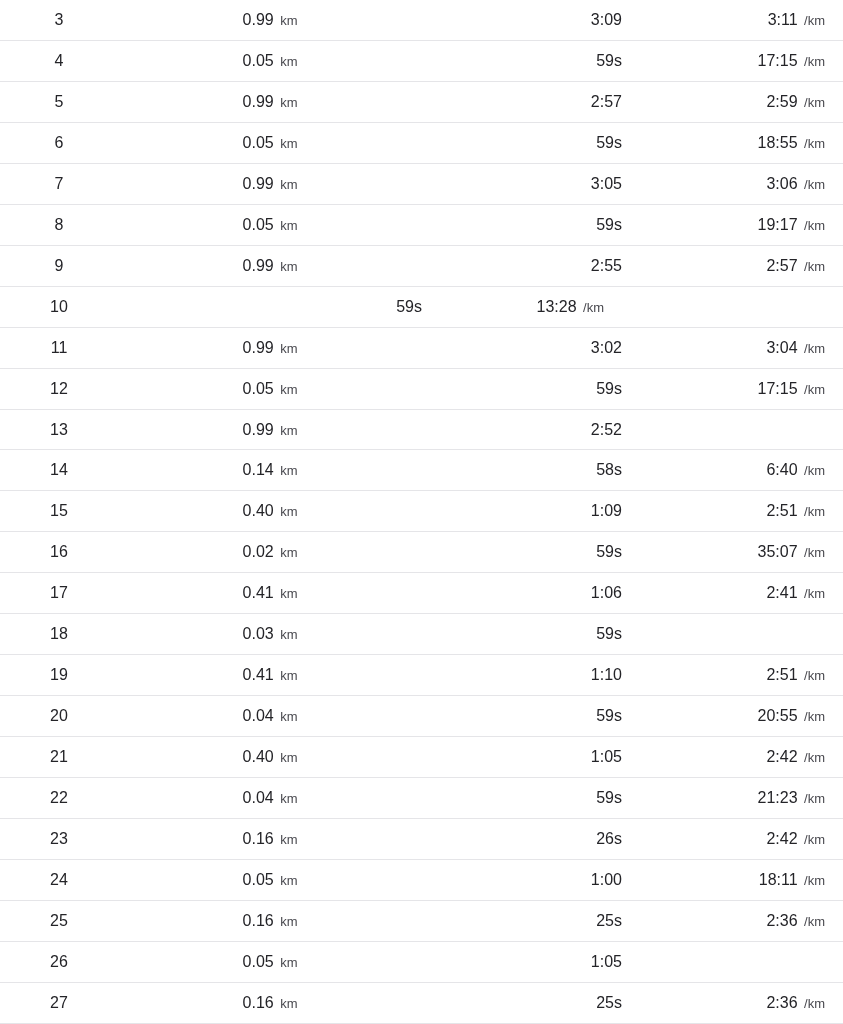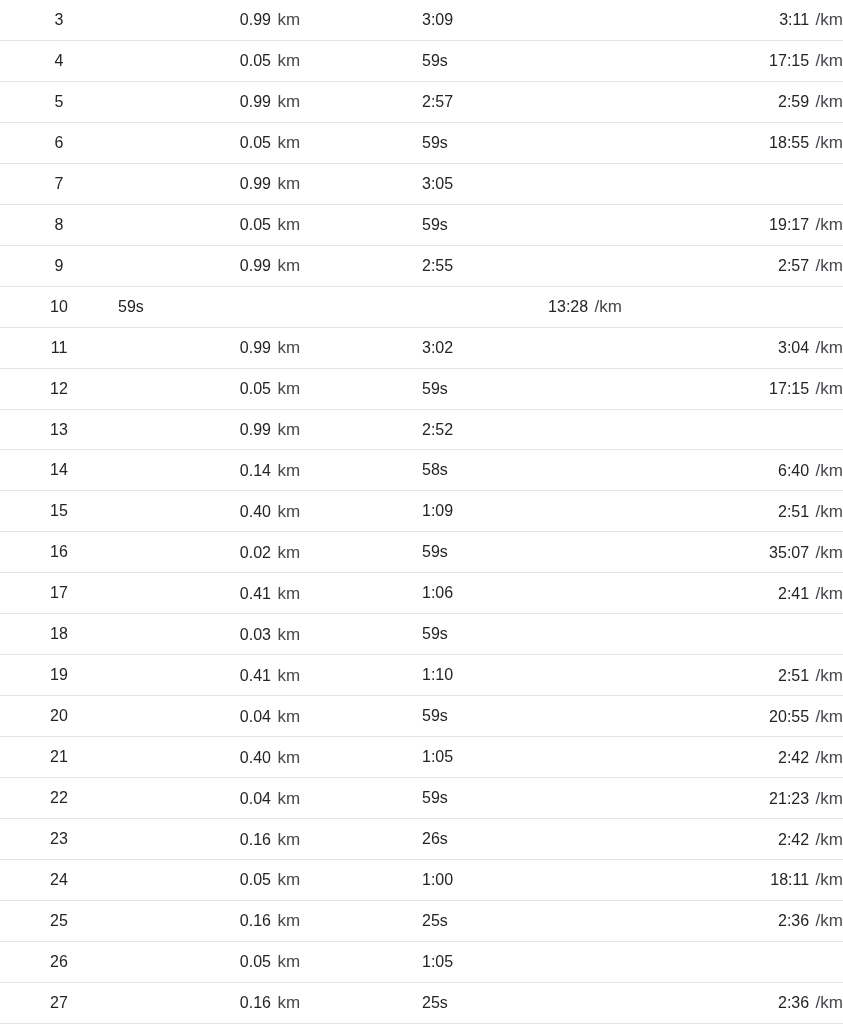--- a/index.html
+++ b/index.html
@@ -25,24 +25,24 @@
     background: #ffffff;
     cursor: pointer;
   }
   .cell {
     font-size: 16px;
     line-height: 1;
     white-space: nowrap;
   }
   .cell.lap  { text-align: center; }
   .cell.dist { text-align: center; }
-  .cell.time { text-align: left; }
-  .cell.pace { text-align: right; padding-right: 0; }
+  .cell.time { text-align: right; }
+  .cell.pace { text-align: right; padding-right: 18px; }
   .unit {
-    font-size: 17px;
+    font-size: 13px;
     color: #48484e;
     margin-left: 2px;
   }
 </style>
 </head>
 <body>
 
 <div class="laps-table">
   <div class="lap-row">
     <div class="cell lap">3</div>
@@ -96,20 +96,24 @@
     </div>
   </div>
 
   <div class="lap-row">
     <div class="cell lap">7</div>
     <div class="cell dist">
       <span class="val">0.99</span>
       <span class="unit">km</span>
     </div>
     <div class="cell time">3:05</div>
+    <div class="cell pace">
+      <span class="val">3:06</span>
+      <span class="unit">/km</span>
+    </div>
   </div>
 
   <div class="lap-row">
     <div class="cell lap">8</div>
     <div class="cell dist">
       <span class="val">0.05</span>
       <span class="unit">km</span>
     </div>
     <div class="cell time">59s</div>
     <div class="cell pace">

